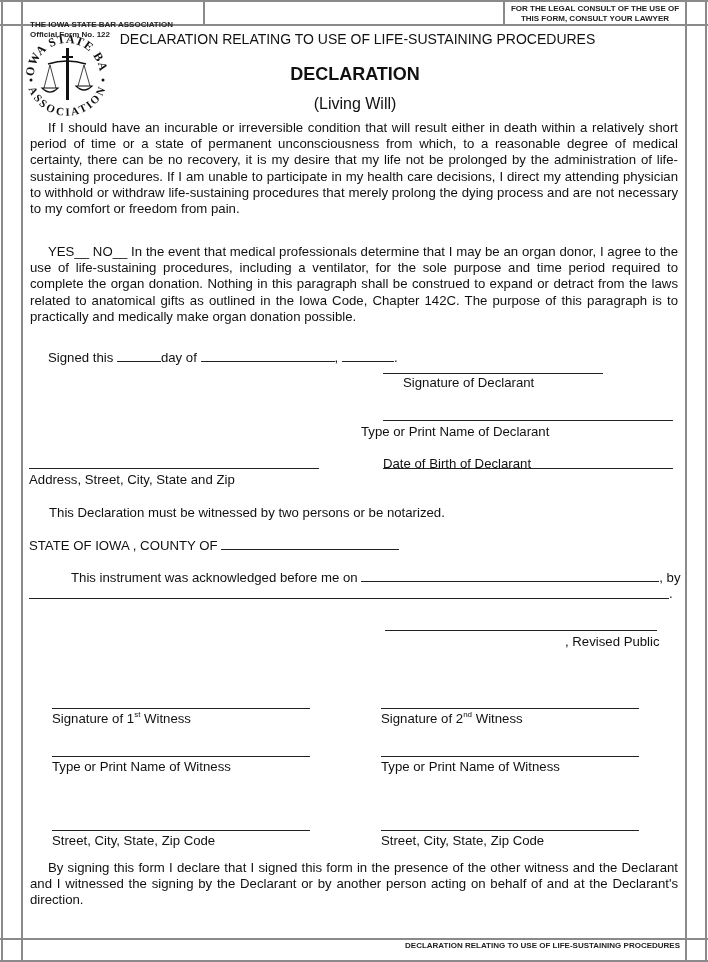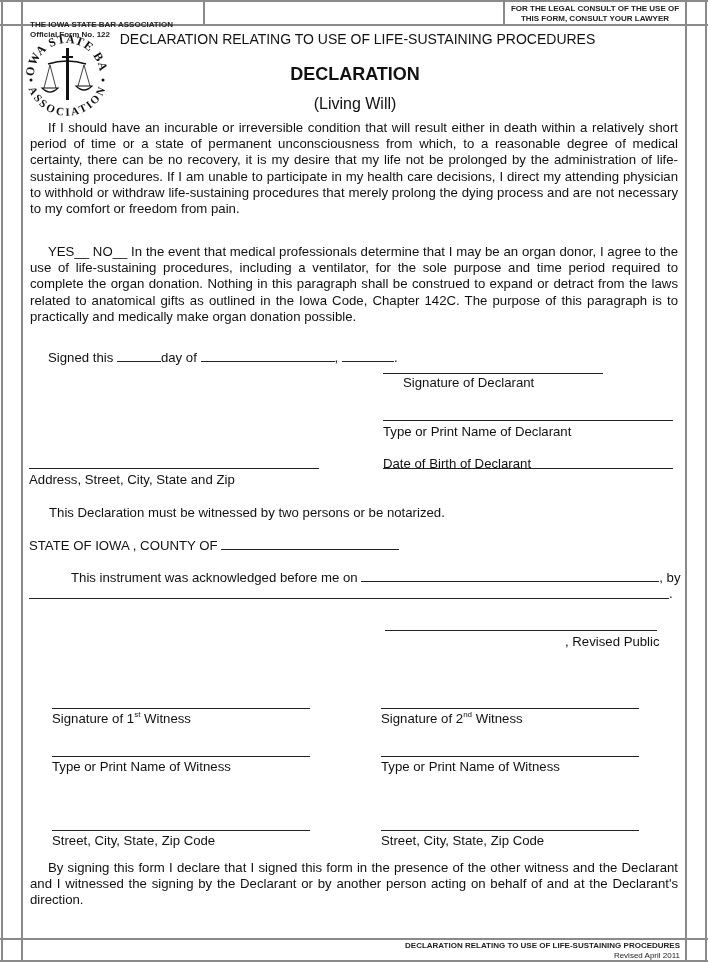--- a/index.html
+++ b/index.html
@@ -86,21 +86,21 @@
   <span>Signed this</span>
   <span class="blank" style="width:44px;"></span><span>day of</span>
   <span class="blank" style="width:134px;"></span><span>,</span>
   <span class="blank" style="width:52px;"></span><span>.</span>
 </div>
 
 <div class="rule" style="left:383px;top:373px;width:220px;"></div>
 <div class="abs lbl" style="left:383px;top:375px;margin-left:20px;">Signature of Declarant</div>
 
 <div class="rule" style="left:383px;top:420px;width:290px;"></div>
-<div class="abs lbl" style="left:383px;top:424px;">Type or Print Name of Declarant</div>
+<div class="abs lbl" style="left:361px;top:424px;">Type or Print Name of Declarant</div>
 
 <div class="rule" style="left:29px;top:468px;width:290px;"></div>
 <div class="abs lbl" style="left:29px;top:472px;">Address, Street, City, State and Zip</div>
 
 <div class="rule" style="left:383px;top:468px;width:290px;"></div>
 <div class="abs lbl" style="left:383px;top:444px;margin-top:12px;">Date of Birth of Declarant</div>
 
 <div class="abs lbl" style="left:49px;top:505px;">This Declaration must be witnessed by two persons or be notarized.</div>
 
 <div class="abs lbl" style="left:29px;top:537px;">
@@ -140,14 +140,13 @@
 <div class="abs body-text" style="left:30px;top:860px;width:648px;text-indent:18px;">
   <span>By signing this form I declare that I signed this form in the presence of the other witness and the Declarant and I witnessed the signing by the Declarant or by another person acting on behalf of and at the Declarant's direction.</span>
 </div>
 
 <div class="abs" style="left:29px;top:983px;font-size:10px;line-height:10px;color:#222;">
   <div>© The Iowa State Bar Association 2011</div>
   <div style="padding-left:8px;">IOWADOCS®</div>
 </div>
 <div class="abs" style="left:340px;top:941px;width:340px;text-align:right;font-size:8px;line-height:10px;color:#222;">
   <div style="font-weight:bold;">DECLARATION RELATING TO USE OF LIFE-SUSTAINING PROCEDURES</div>
-  <div>Revised April 2011</div>
 </div>
 
 </body></html>

